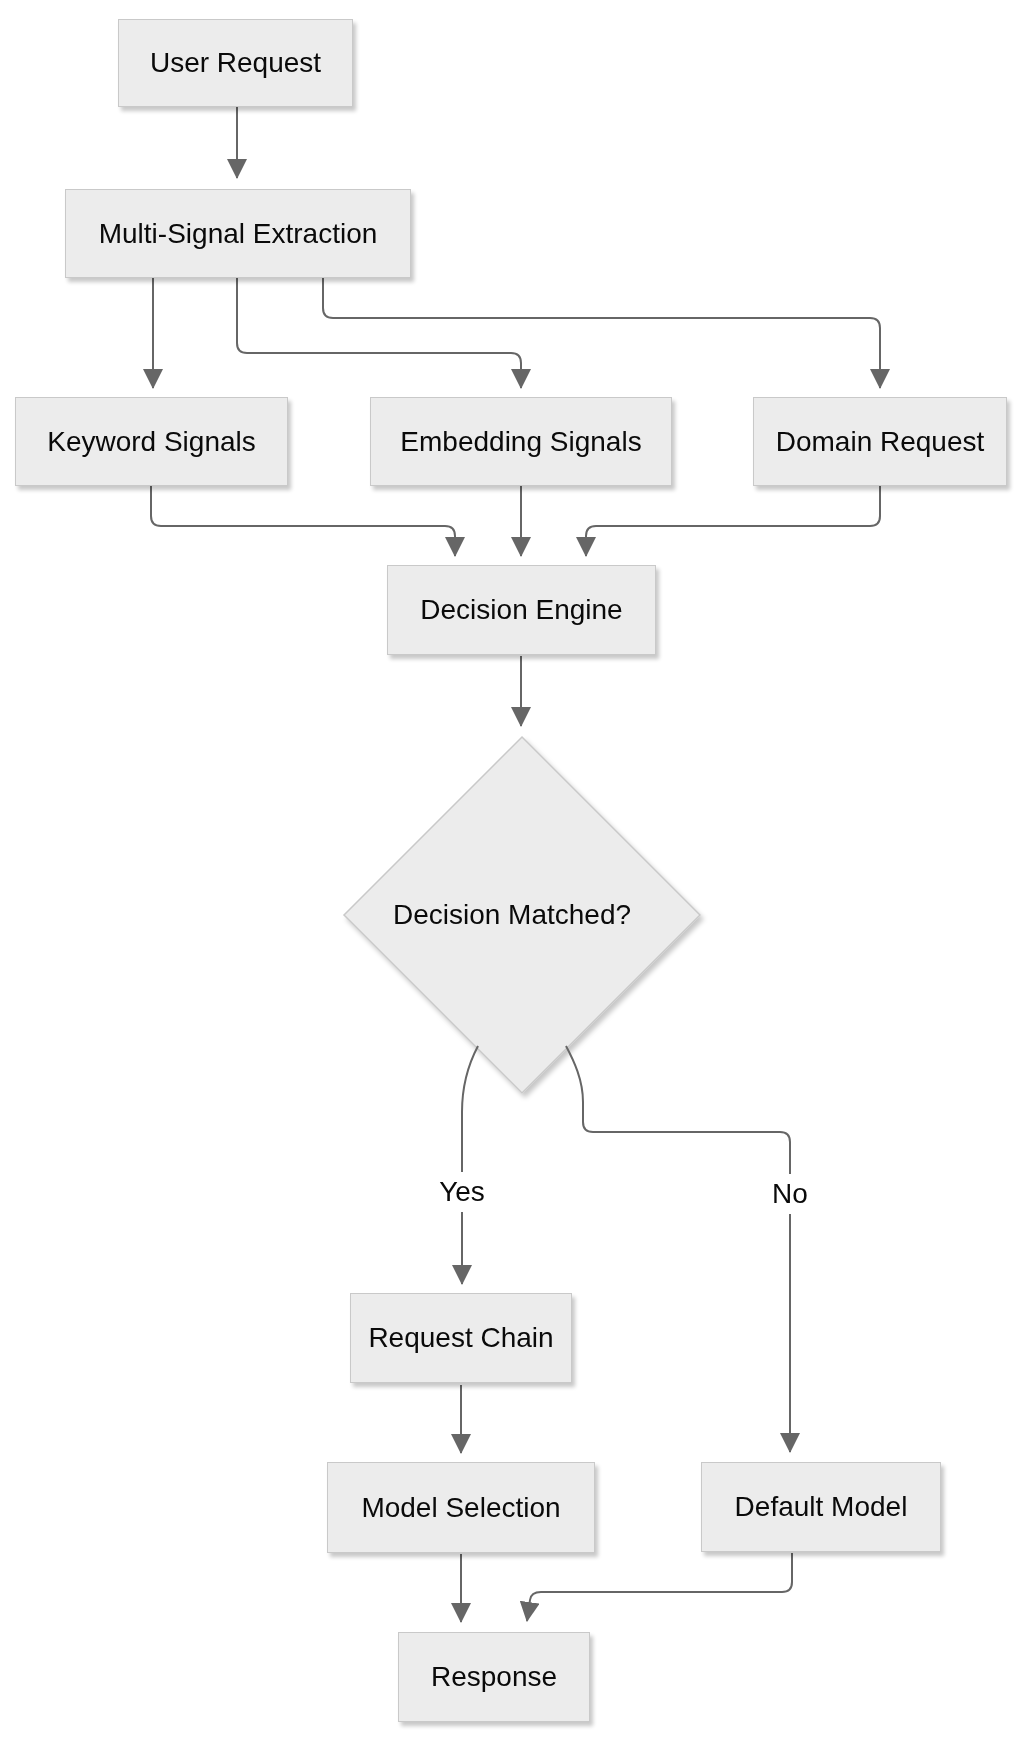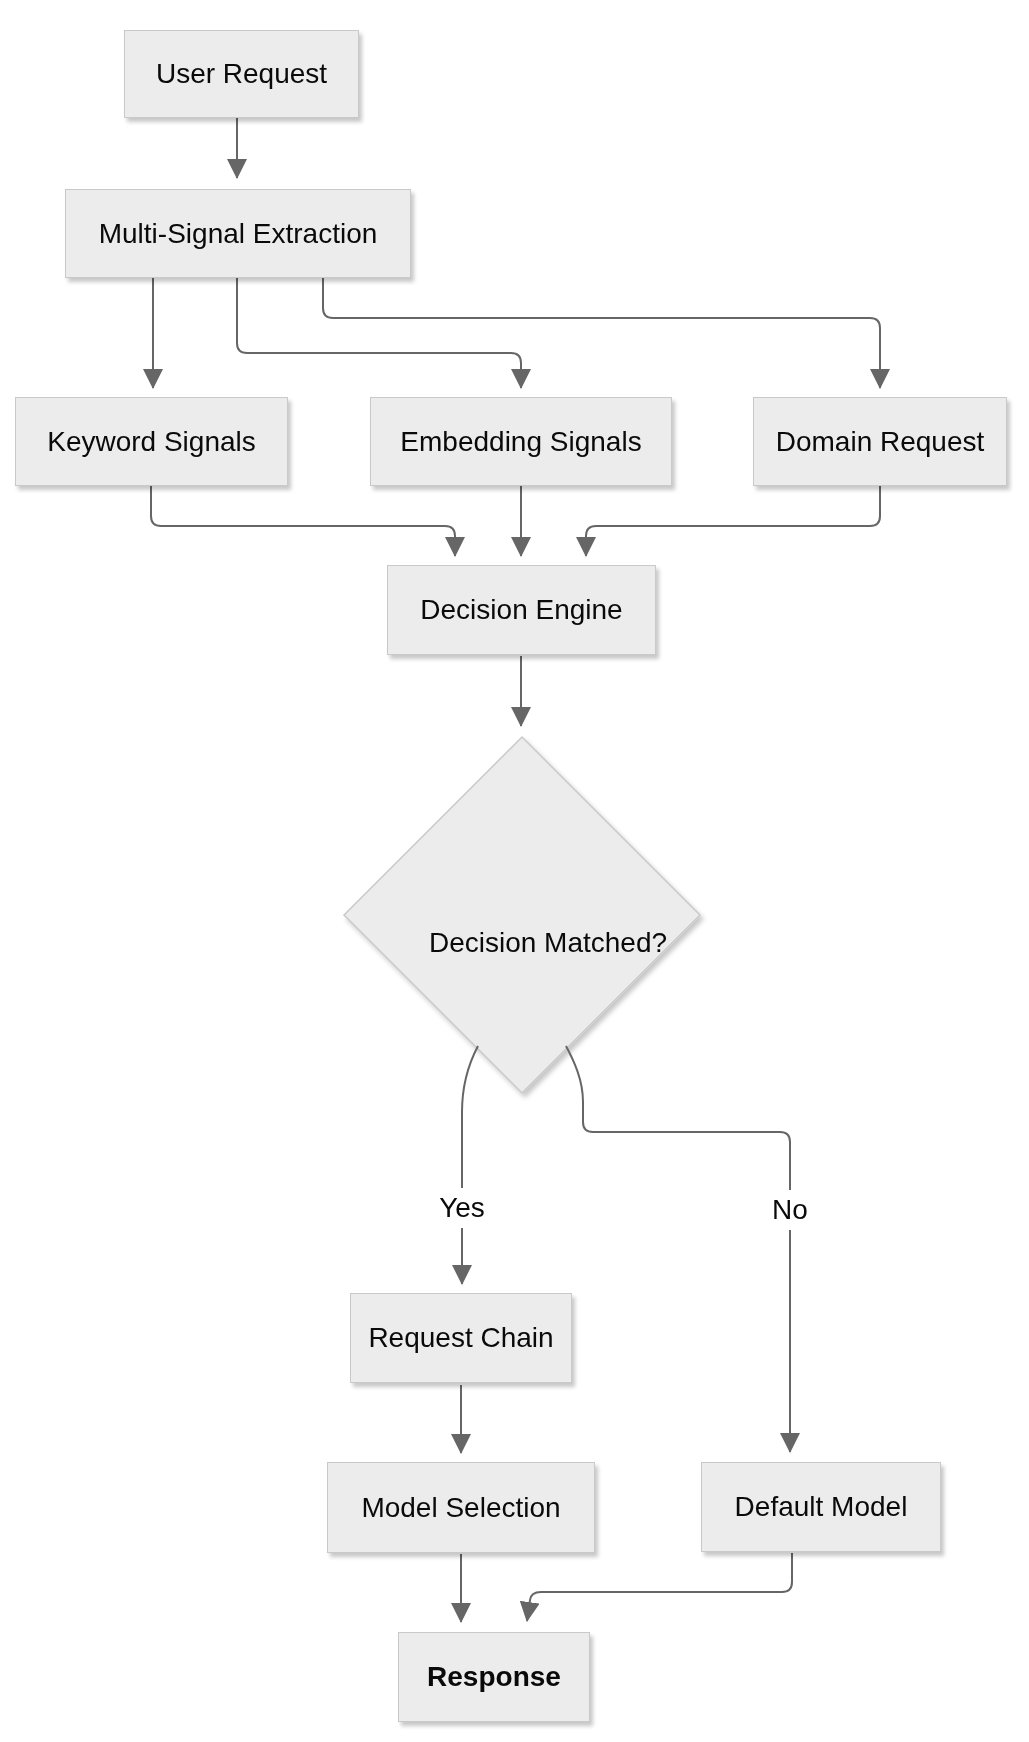--- a/index.html
+++ b/index.html
@@ -46,21 +46,20 @@
     white-space:nowrap;
   }
   .edge-label{
     position:absolute;
     transform:translate(-50%,-50%);
     background:var(--background);
     padding:4px 8px;
     font-size:28px;
     color:var(--text);
     white-space:nowrap;
-    margin-top:16px;
   }
 </style>
 </head>
 <body>
 
 <div class="canvas">
 
   <svg class="edge-layer" width="1029" height="1742" viewBox="0 0 1029 1742" xmlns="http://www.w3.org/2000/svg">
     <defs>
       <marker id="arrow" viewBox="0 0 10 10" refX="9.5" refY="5" markerWidth="10" markerHeight="10" orient="auto-start-reverse">
@@ -81,21 +80,21 @@
     <path class="edge-path" marker-end="url(#arrow)" d="M 521 486 L 521 556"></path>
     <path class="edge-path" marker-end="url(#arrow)" d="M 880 486 L 880 516 Q 880 526 870 526 L 596 526 Q 586 526 586 536 L 586 556"></path>
     <path class="edge-path" marker-end="url(#arrow)" d="M 521 656 L 521 726"></path>
     <path class="edge-path" marker-end="url(#arrow)" d="M 478 1046 C 469 1063 462 1086 462 1112 L 462 1284"></path>
     <path class="edge-path" marker-end="url(#arrow)" d="M 566 1046 C 574 1061 583 1080 583 1102 L 583 1122 Q 583 1132 593 1132 L 780 1132 Q 790 1132 790 1142 L 790 1452"></path>
     <path class="edge-path" marker-end="url(#arrow)" d="M 461 1385 L 461 1453"></path>
     <path class="edge-path" marker-end="url(#arrow)" d="M 461 1554 L 461 1622"></path>
     <path class="edge-path" marker-end="url(#arrow)" d="M 792 1553 L 792 1582 Q 792 1592 782 1592 L 541 1592 Q 531 1592 530 1600 L 527 1621"></path>
   </svg>
 
-  <div class="node" style="left:124px;top:19px;width:235px;height:88px;margin-top:11px;">
+  <div class="node" style="left:118px;top:19px;width:235px;height:88px;">
     <span class="node-label">User Request</span>
   </div>
 
   <div class="node" style="left:15px;top:397px;width:273px;height:89px;">
     <span class="node-label">Keyword Signals</span>
   </div>
 
   <div class="node" style="left:65px;top:189px;width:346px;height:89px;">
     <span class="node-label">Multi-Signal Extraction</span>
   </div>
@@ -105,34 +104,34 @@
   </div>
 
   <div class="node" style="left:753px;top:397px;width:254px;height:89px;">
     <span class="node-label">Domain Request</span>
   </div>
 
   <div class="node" style="left:387px;top:565px;width:269px;height:90px;">
     <span class="node-label">Decision Engine</span>
   </div>
 
-  <div class="diamond-label" style="left:548px;top:915px;margin-top:28px;">Decision Matched?</div>
+  <div class="diamond-label" style="left:512px;top:915px;">Decision Matched?</div>
 
   <div class="node" style="left:350px;top:1293px;width:222px;height:90px;">
     <span class="node-label">Request Chain</span>
   </div>
 
   <div class="node" style="left:327px;top:1462px;width:268px;height:91px;">
     <span class="node-label">Model Selection</span>
   </div>
 
   <div class="node" style="left:701px;top:1462px;width:240px;height:90px;">
     <span class="node-label">Default Model</span>
   </div>
 
-  <div class="node" style="left:398px;top:1632px;width:192px;height:90px;font-weight:bold;">
+  <div class="node" style="left:398px;top:1632px;width:192px;height:90px;">
     <span class="node-label">Response</span>
   </div>
 
   <div class="edge-label" style="left:462px;top:1192px;">Yes</div>
   <div class="edge-label" style="left:790px;top:1194px;">No</div>
 
 </div>
 
 </body></html>

